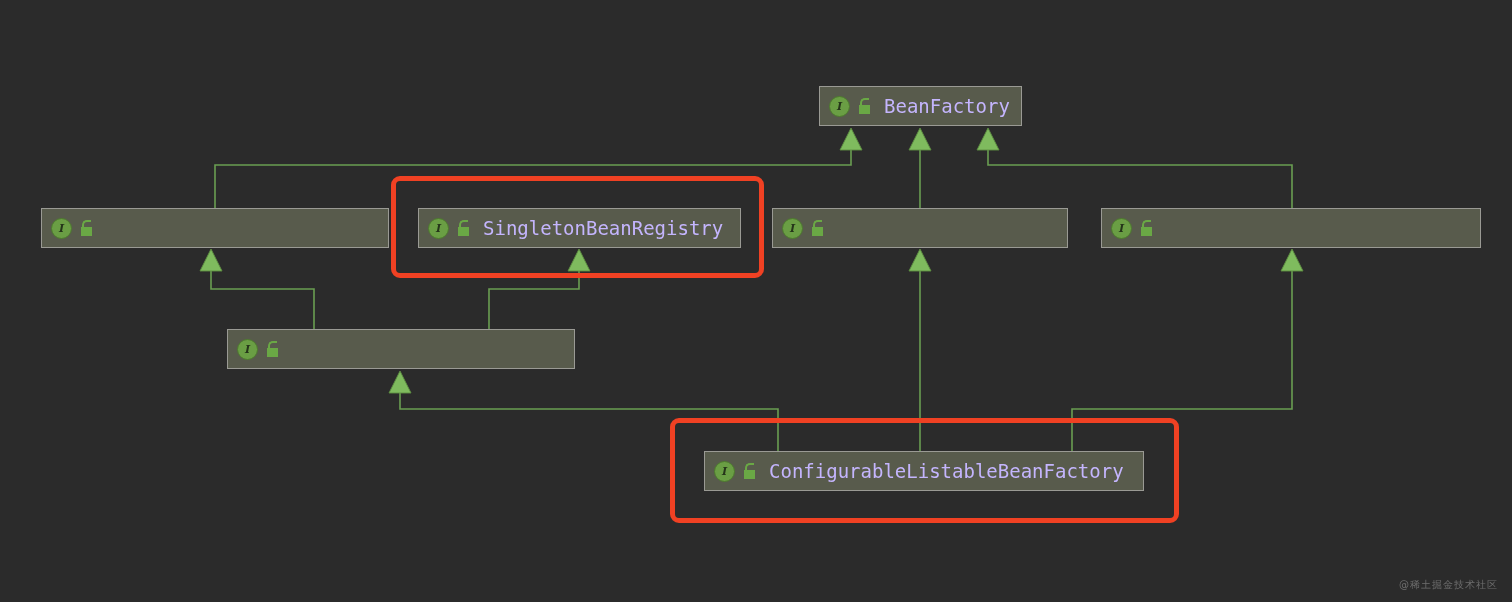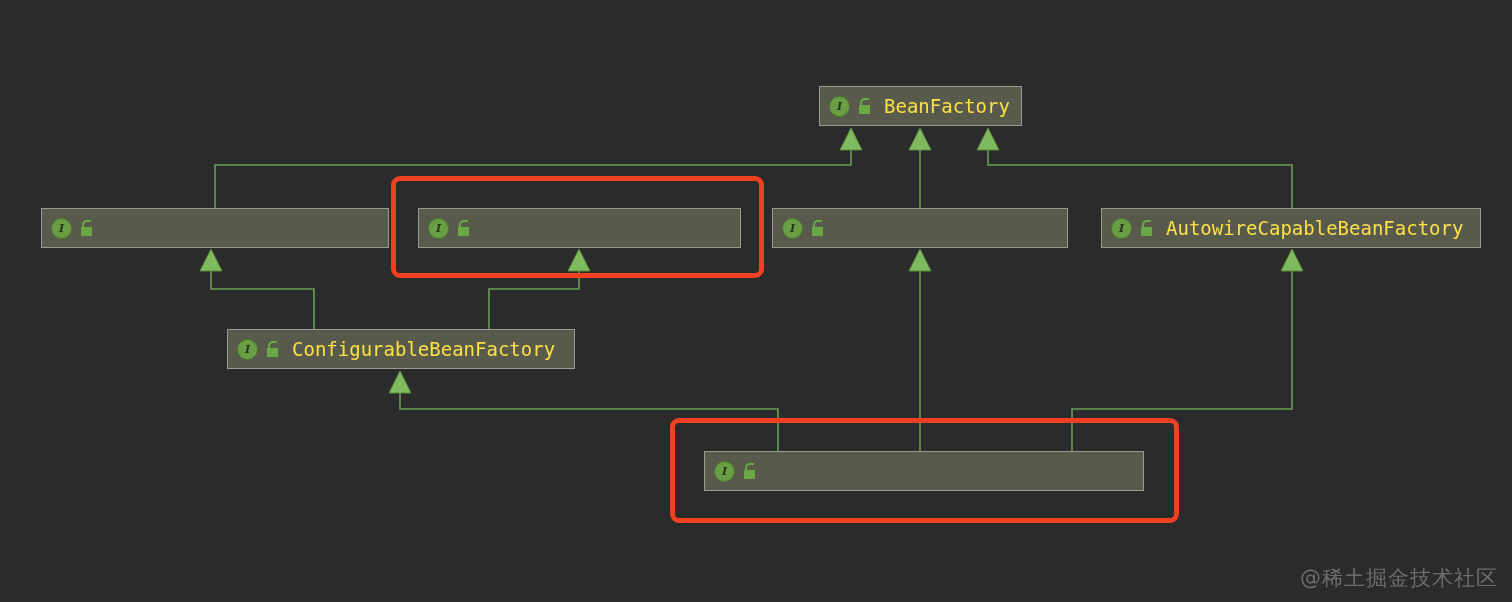--- a/index.html
+++ b/index.html
@@ -81,39 +81,39 @@
     height: 8px;
     border: 2px solid #6aa845;
     border-bottom: none;
     border-right: none;
     border-radius: 5px 0 0 0;
   }
   .node .label {
     margin-left: 13px;
     font-size: 19px;
     letter-spacing: 0px;
-    color: #fde047;
+    color: #c4b5fd;
     line-height: 1;
   }
   
   .highlight {
     position: absolute;
     box-sizing: border-box;
     border: 5px solid #f04123;
     border-radius: 9px;
     background: transparent;
   }
   
   #watermark {
     position: absolute;
     right: 14px;
     bottom: 10px;
     color: #6e6e6e;
     font-family: "DejaVu Sans", "Liberation Sans", sans-serif;
-    font-size: 21px;
+    font-size: 10px;
     letter-spacing: 1px;
   }
 </style>
 </head>
 <body>
 
 <div id="canvas">
 
   <svg id="edges" viewBox="0 0 1512 602" width="1512" height="602">
     <defs>
@@ -171,51 +171,51 @@
         <span class="body"></span>
     </span>
   </div>
 
   <div class="node" style="left:418px; top:208px; width:323px;">
     <span class="ic-iface">I</span>
     <span class="ic-lock">
       <span class="shackle"></span>
         <span class="body"></span>
     </span>
+    <span class="label">SingletonBeanRegistry</span>
   </div>
 
   <div class="node" style="left:772px; top:208px; width:296px;">
     <span class="ic-iface">I</span>
     <span class="ic-lock">
       <span class="shackle"></span>
         <span class="body"></span>
     </span>
   </div>
 
   <div class="node" style="left:1101px; top:208px; width:380px;">
     <span class="ic-iface">I</span>
     <span class="ic-lock">
       <span class="shackle"></span>
         <span class="body"></span>
     </span>
-    <span class="label">AutowireCapableBeanFactory</span>
   </div>
 
   <div class="node" style="left:227px; top:329px; width:348px;">
     <span class="ic-iface">I</span>
     <span class="ic-lock">
       <span class="shackle"></span>
         <span class="body"></span>
     </span>
-    <span class="label">ConfigurableBeanFactory</span>
   </div>
 
   <div class="node" style="left:704px; top:451px; width:440px;">
     <span class="ic-iface">I</span>
     <span class="ic-lock">
       <span class="shackle"></span>
         <span class="body"></span>
     </span>
+    <span class="label">ConfigurableListableBeanFactory</span>
   </div>
 
   <div id="watermark">@稀土掘金技术社区</div>
 
 </div>
 
 </body></html>

